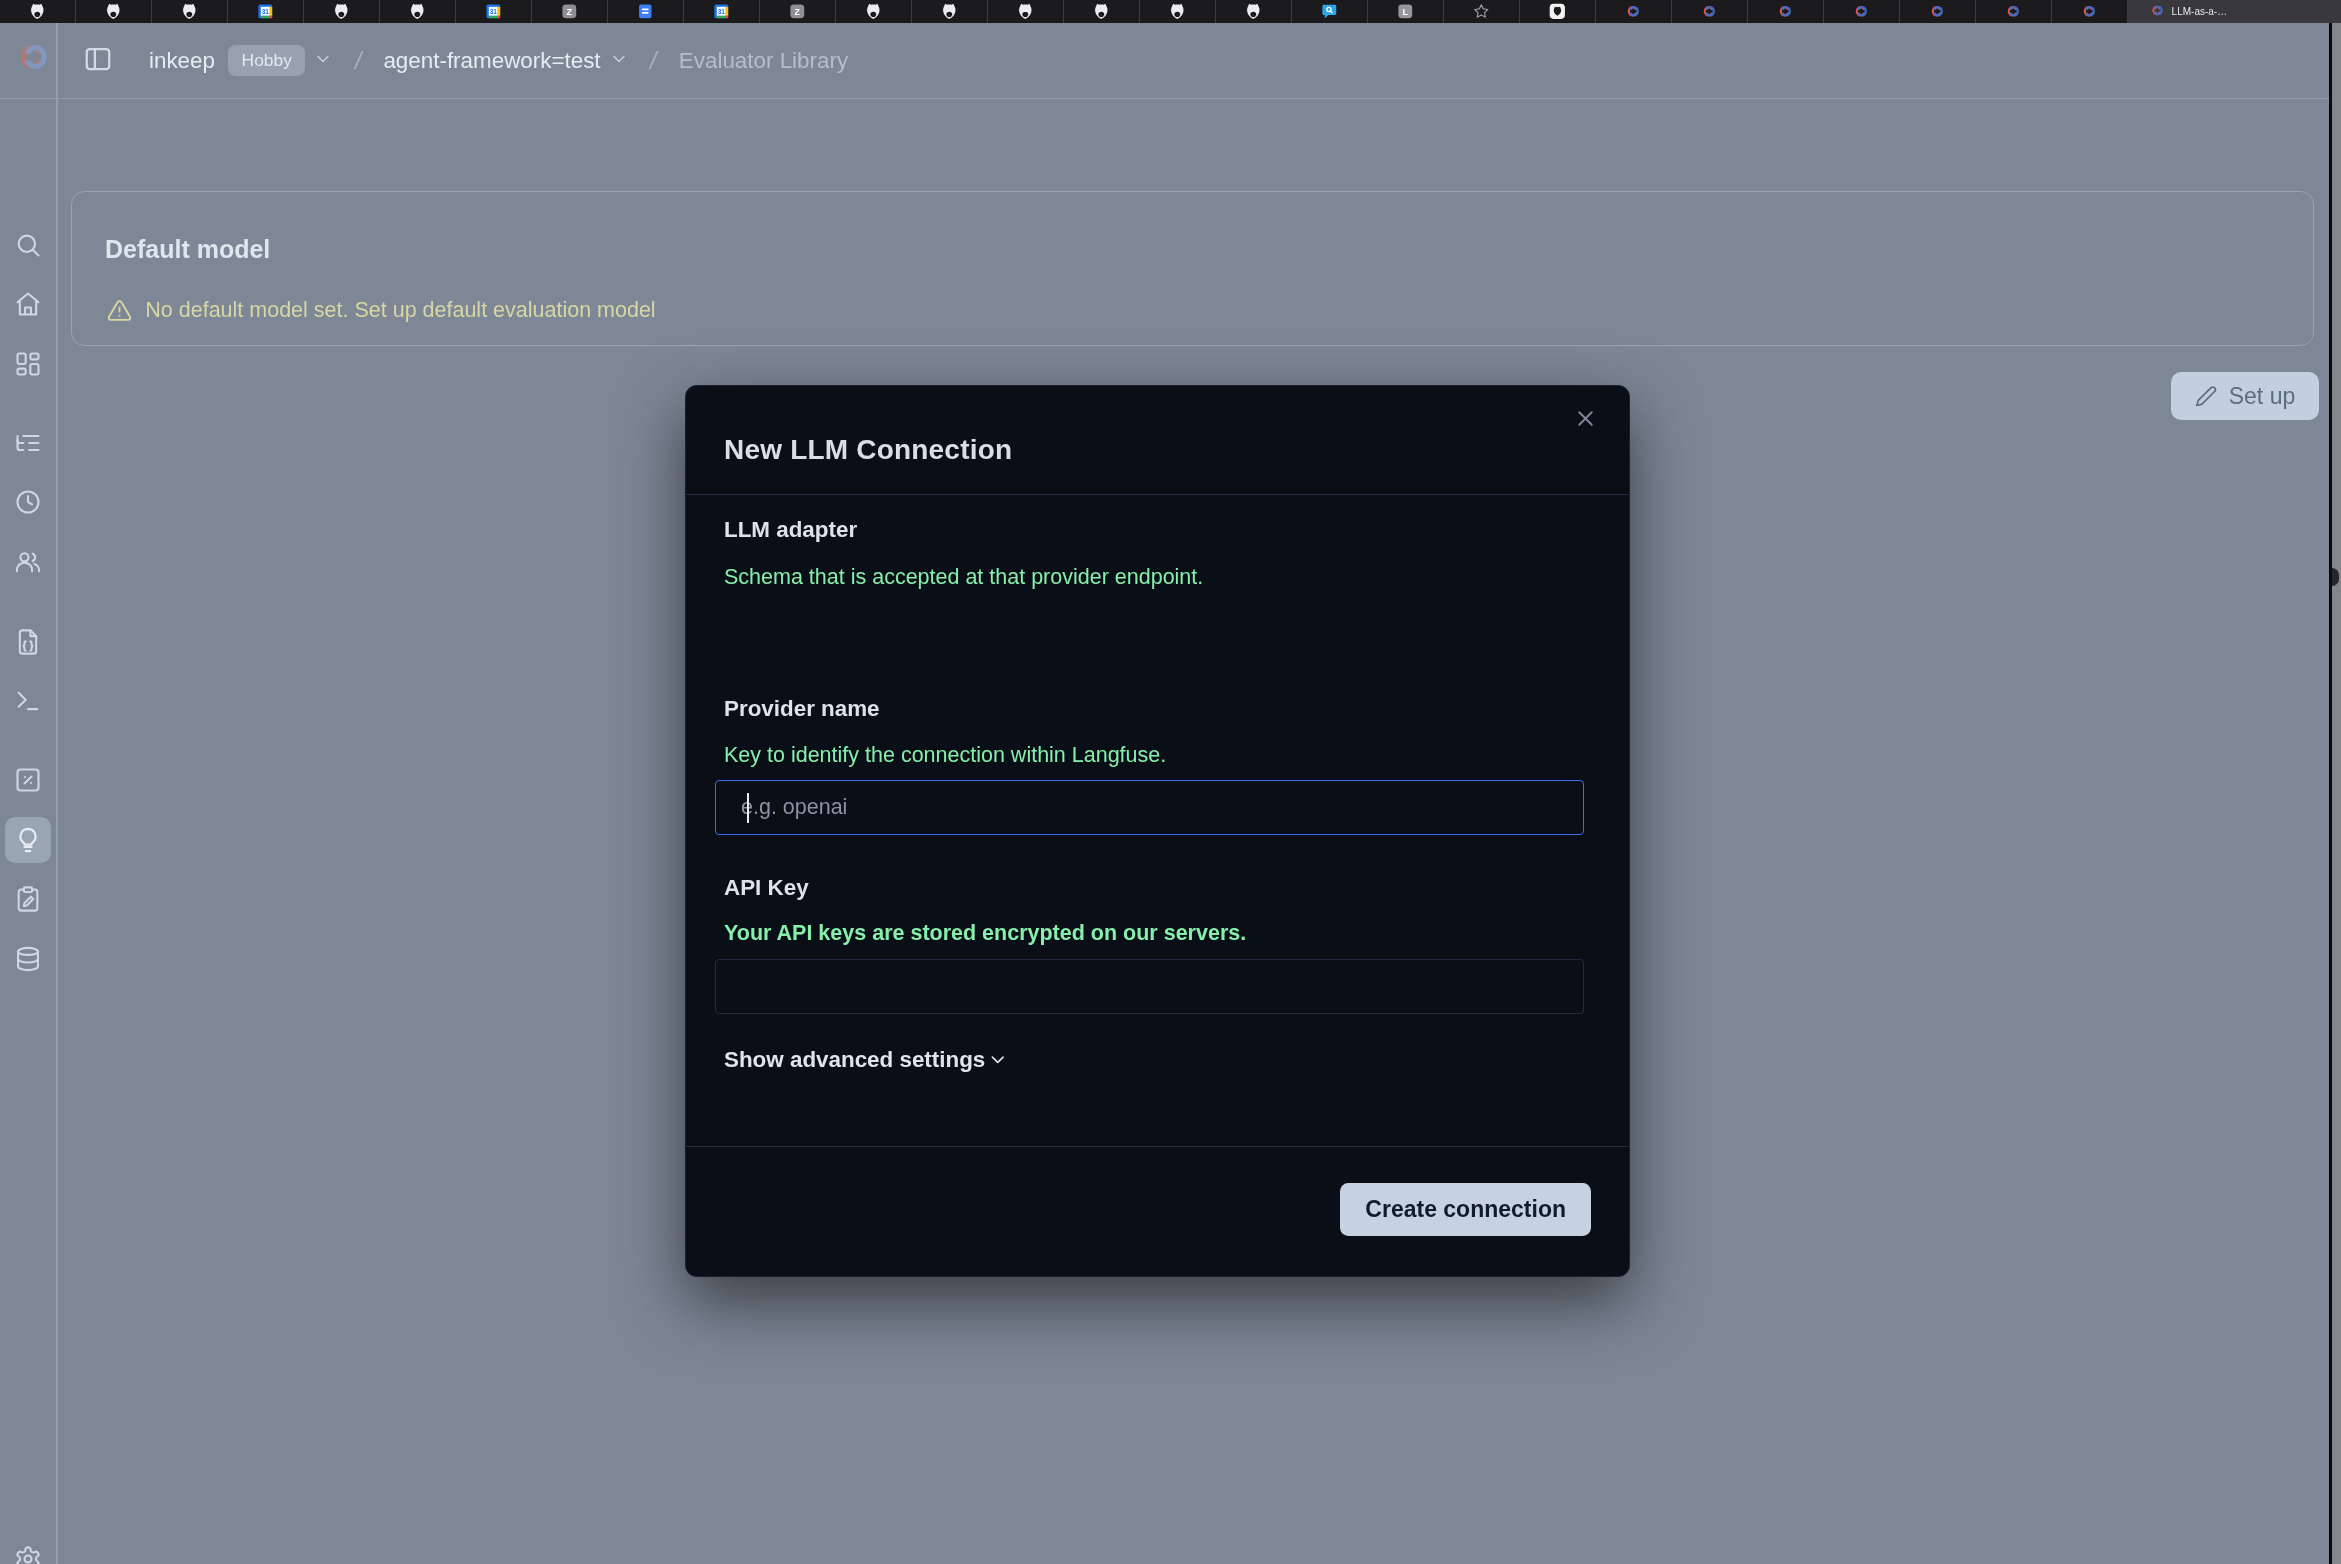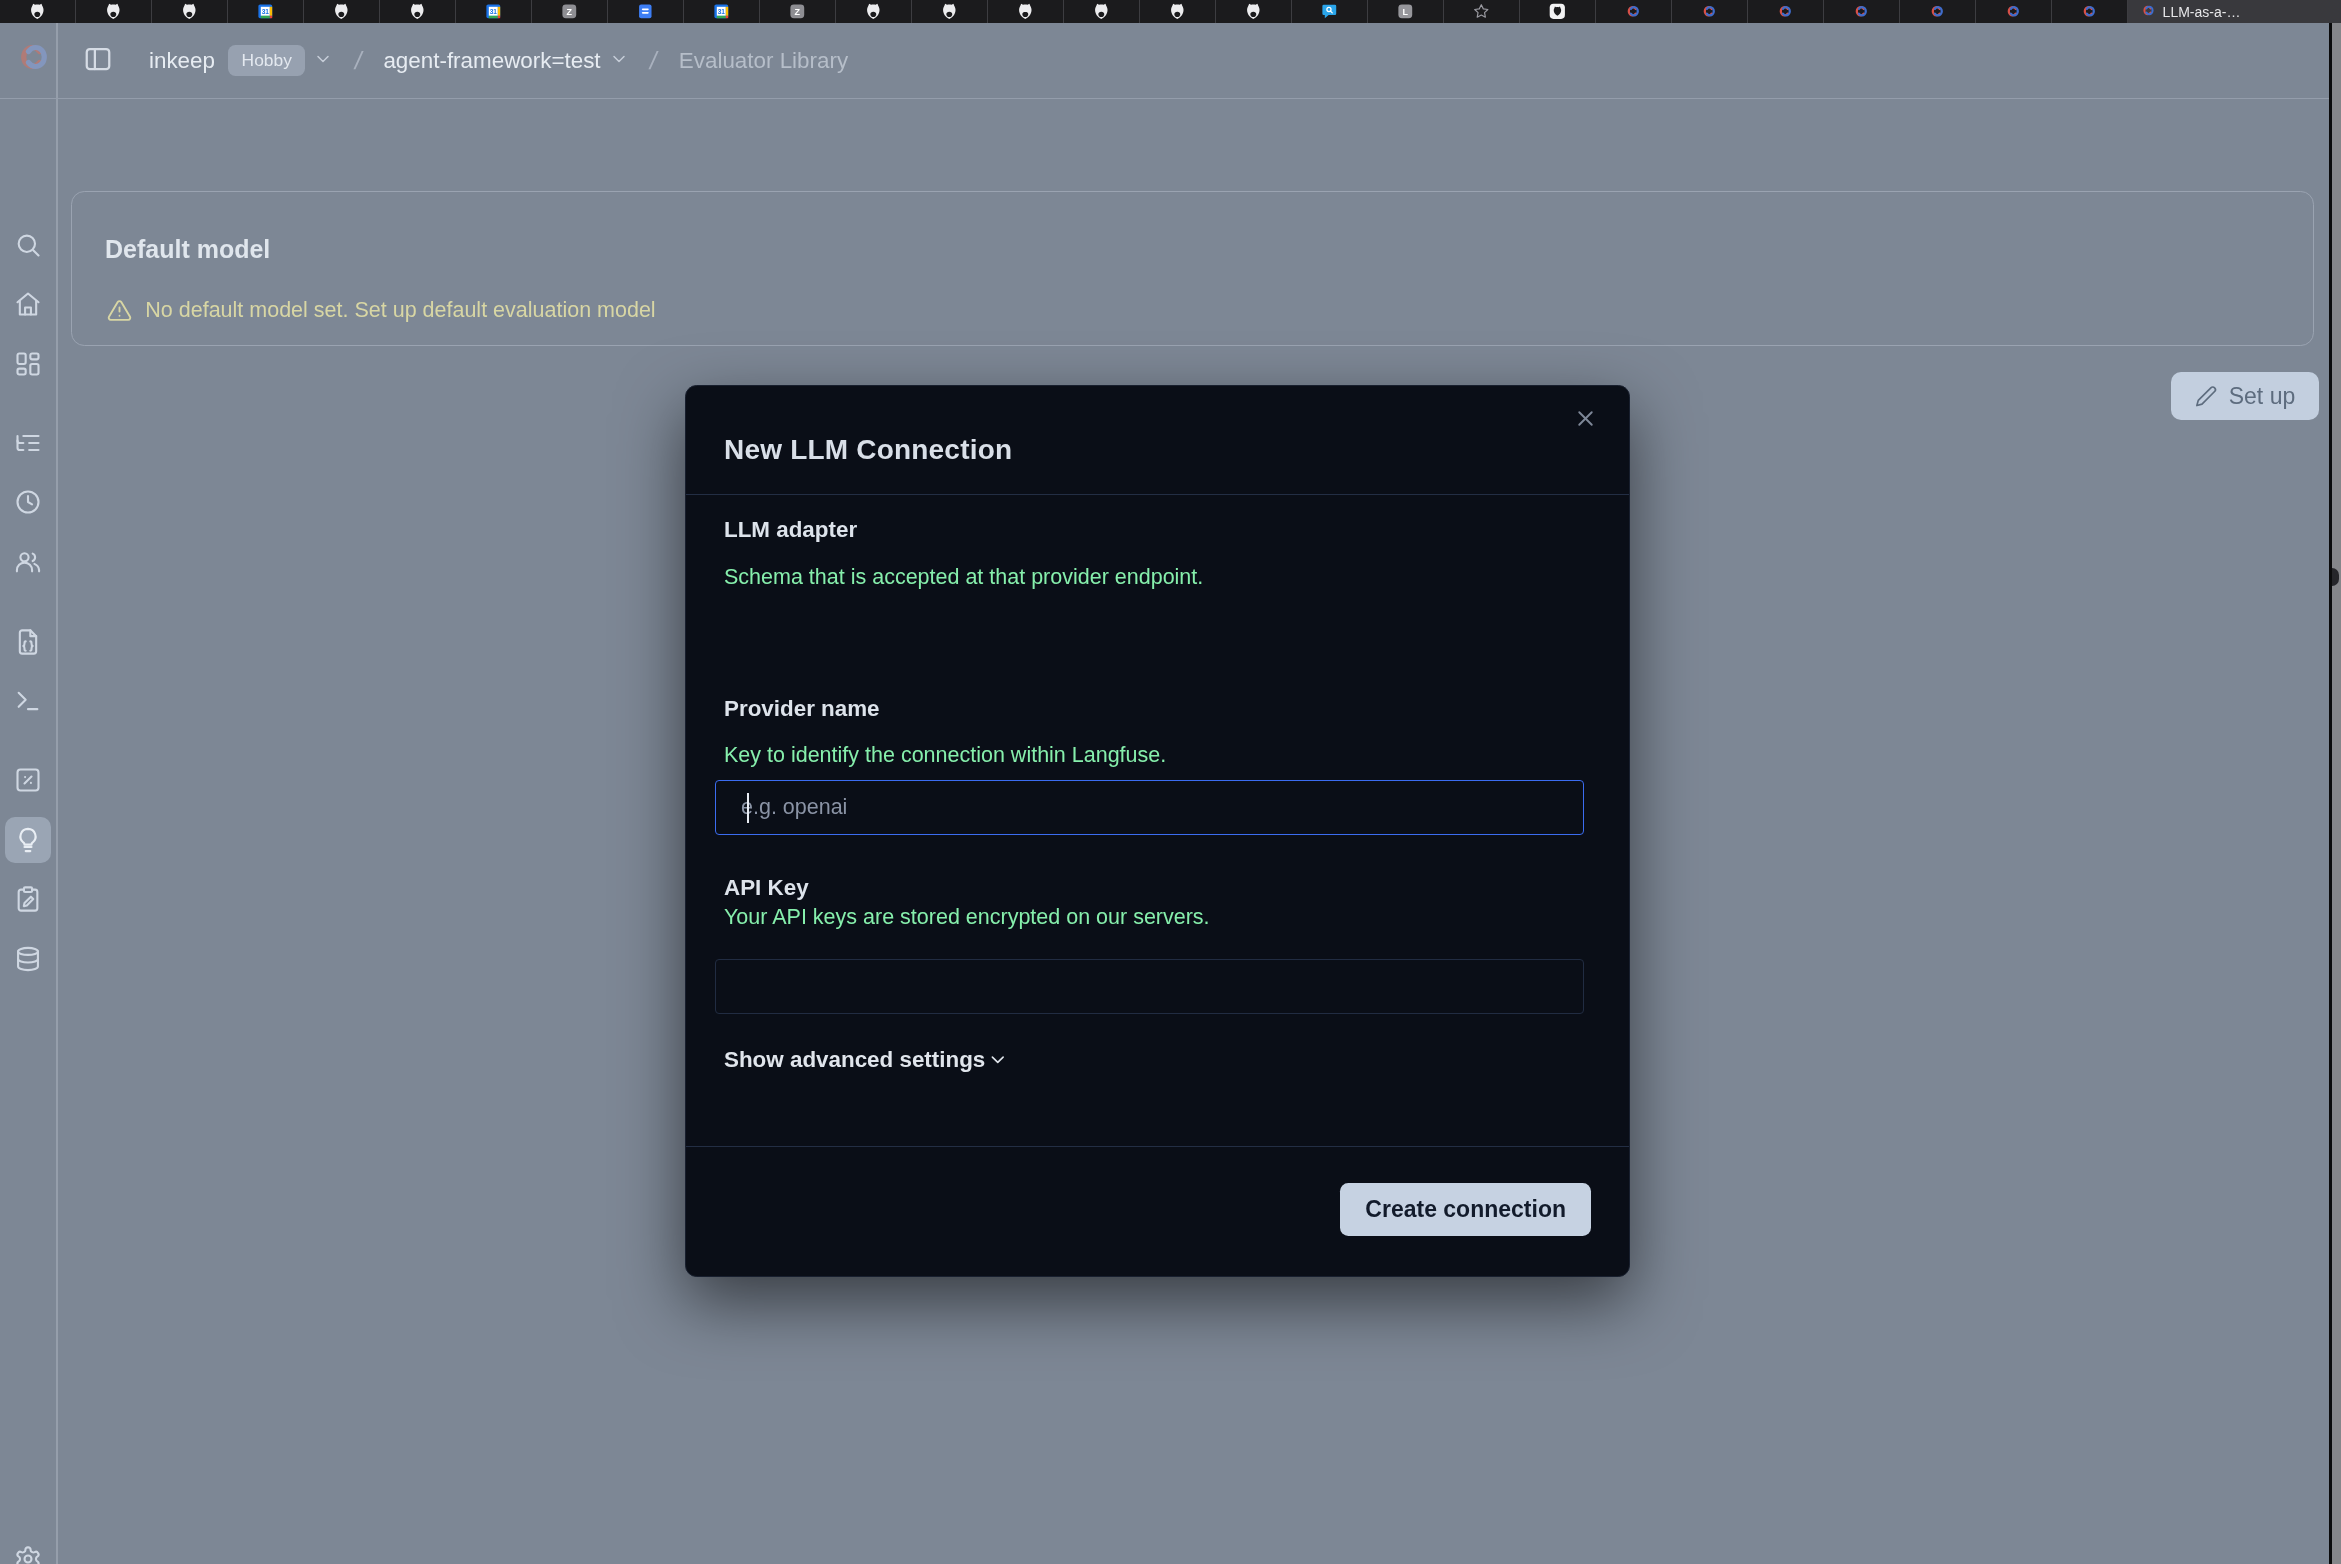--- a/index.html
+++ b/index.html
@@ -12,22 +12,22 @@
   #tabbar {
     position:absolute; top:0; left:0; width:2342px; height:23px;
     background:#1b1b1d; display:flex; align-items:stretch; z-index:30;
   }
   .tab {
     flex:0 0 76px; display:flex; align-items:center; justify-content:center;
     border-right:0.8px solid #3d3d41; cursor:pointer;
   }
   .tab svg { width:16.6px; height:16.6px; display:block; }
   .tab-active {
-    flex:1 1 auto; display:flex; align-items:center; gap:6.6px; padding:0 13px;
-    background:#39393d; color:#e7e7e9; font-size:14px; white-space:nowrap; overflow:hidden;
+    flex:1 1 auto; display:flex; align-items:center; gap:6.6px; padding:0 22px;
+    background:#39393d; color:#e7e7e9; font-size:10px; white-space:nowrap; overflow:hidden;
   }
   .tab-active svg { width:15px; height:15px; flex:0 0 auto; }
 
   
   #breadcrumb-bar {
     position:absolute; top:23px; left:0; width:2329px; height:76px;
     border-bottom:1.7px solid #949dab; z-index:5;
     display:flex; align-items:center; color:#e4e9ef;
   }
   #sidebar-border { position:absolute; top:23px; left:56px; width:1.7px; bottom:0; background:#959eab; z-index:4; }
@@ -574,21 +574,21 @@
 
     <div class="m-label" style="top:131px;">LLM adapter</div>
     <div class="m-desc" style="top:179px;">Schema that is accepted at that provider endpoint.</div>
 
     <div class="m-label" style="top:310px;">Provider name</div>
     <div class="m-desc" style="top:357px;">Key to identify the connection within Langfuse.</div>
     <input class="m-input focused" style="top: 394px;" value="" placeholder="e.g. openai">
     <div id="provider-caret" style="top:407px;"></div>
 
     <div class="m-label" style="top:489px;">API Key</div>
-    <div class="m-desc" style="top:519px;">Your API keys are stored encrypted on our servers.</div>
+    <div class="m-desc" style="top:535px;font-weight:bold;">Your API keys are stored encrypted on our servers.</div>
     <input class="m-input" style="top: 573px;" value="">
 
     <div id="advanced-toggle" style="top:661px;">
       <span>Show advanced settings</span>
       <span style="display:flex;">
           <svg viewBox="0 0 24 24" fill="none" stroke="currentColor" stroke-width="1.8" stroke-linecap="round" stroke-linejoin="round">
             <path d="M6 9l6 6 6-6"></path>
           </svg>
         </span>
     </div>

